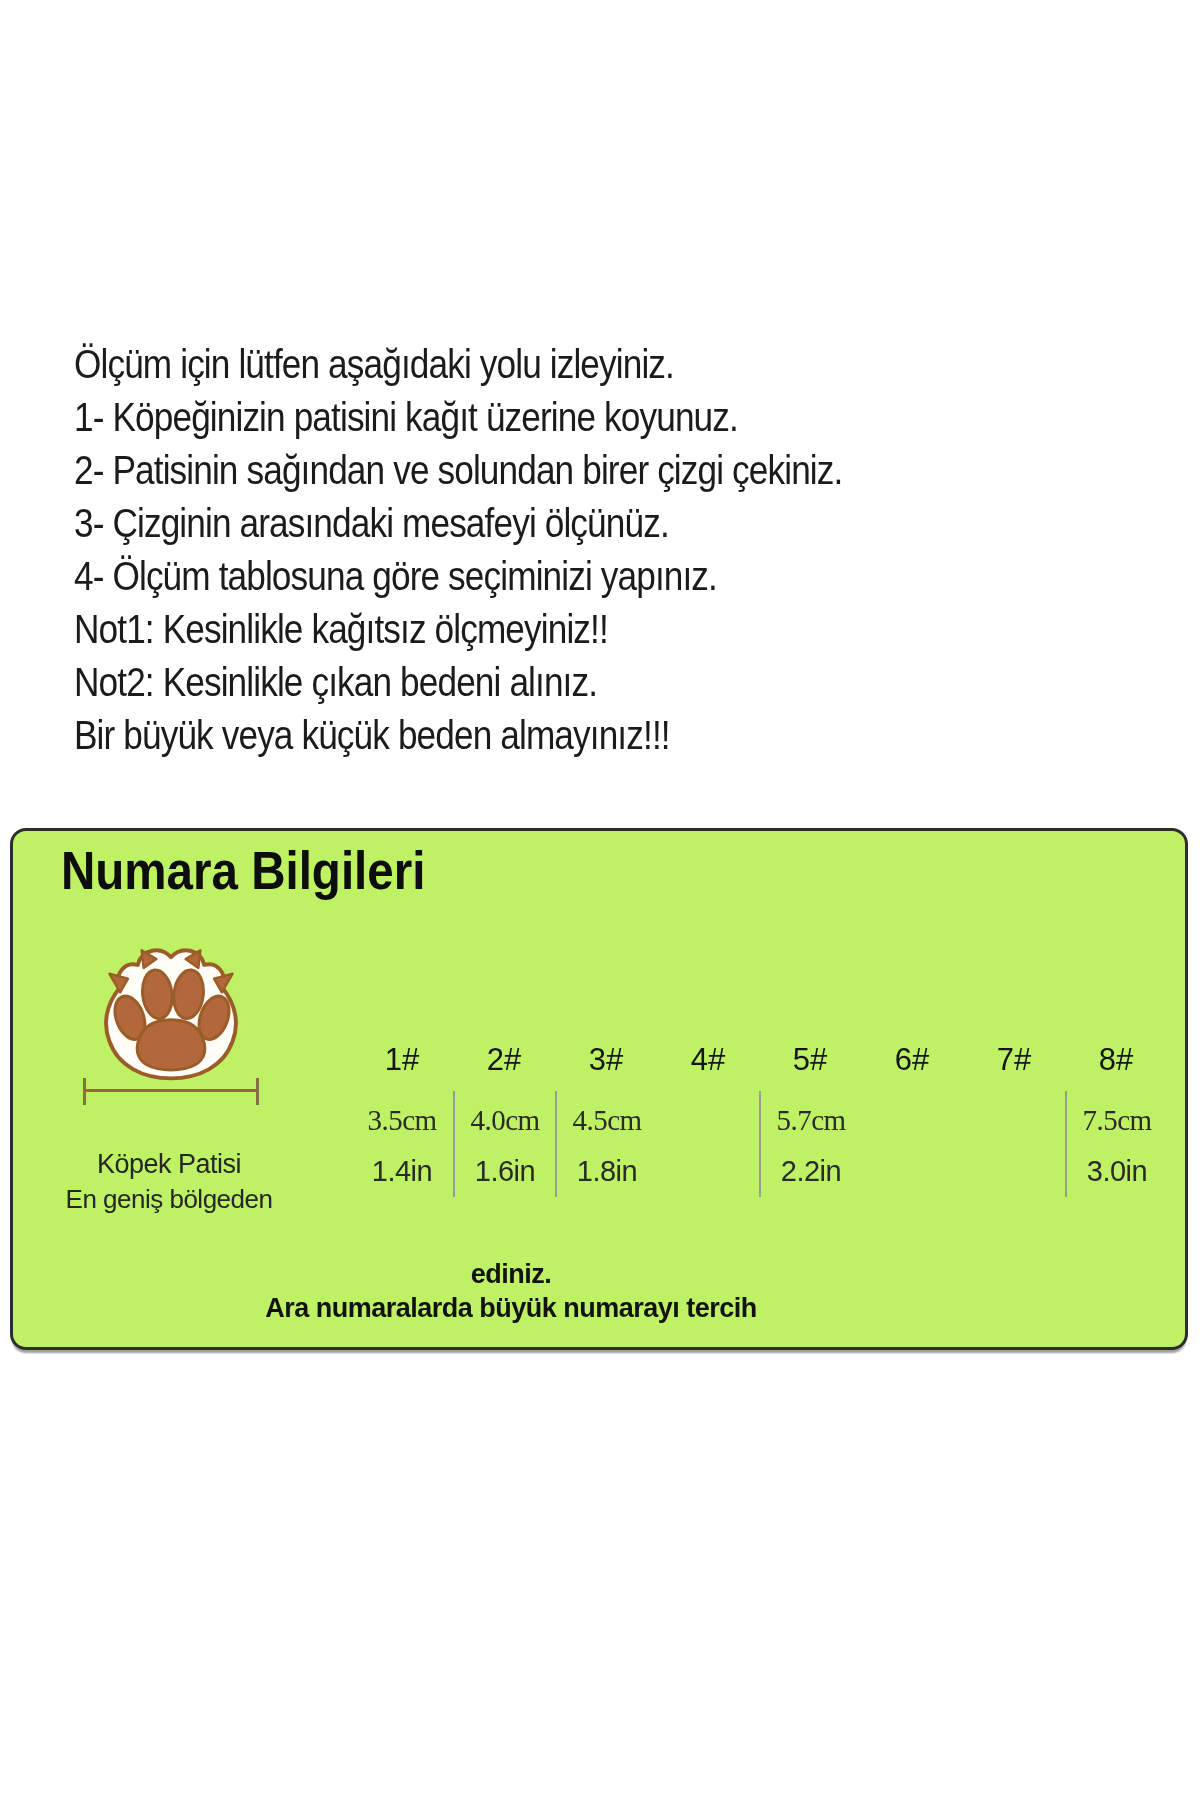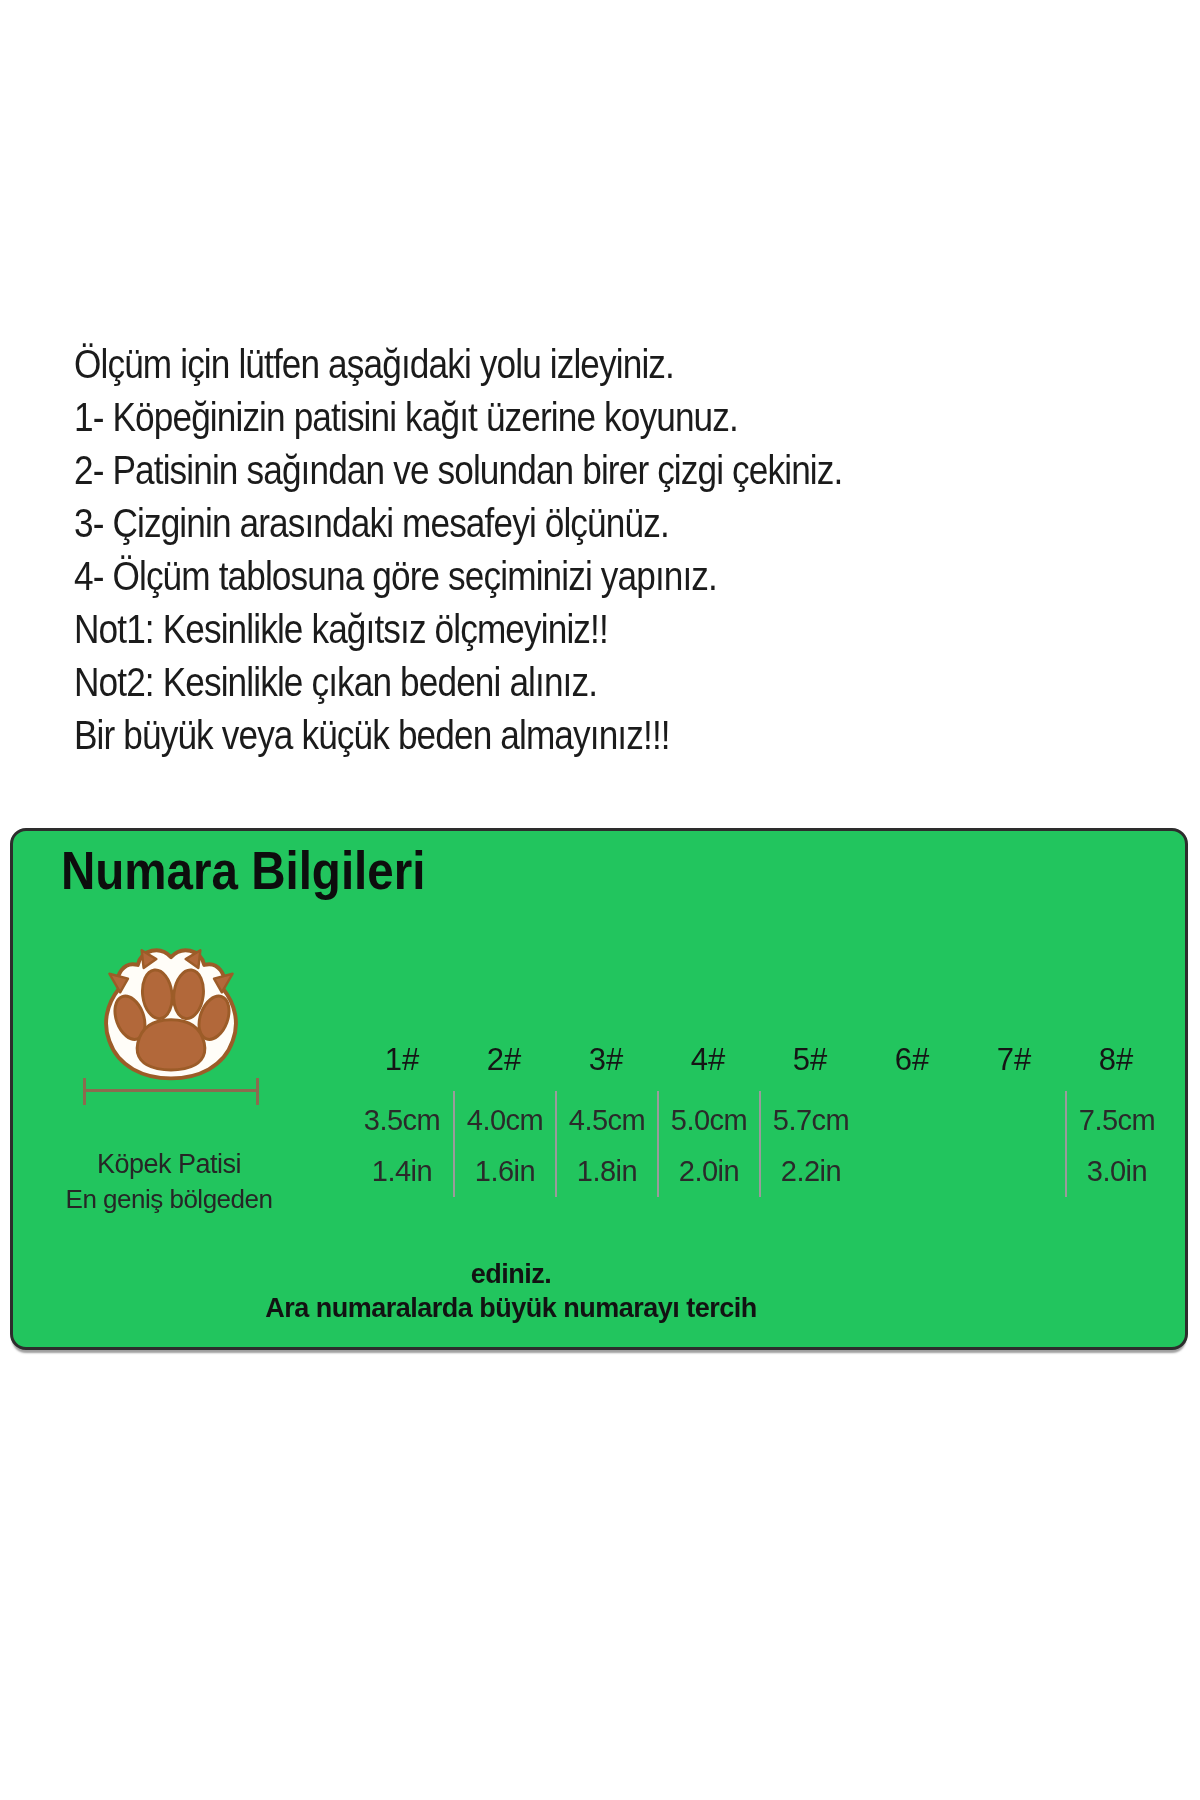--- a/index.html
+++ b/index.html
@@ -24,21 +24,21 @@
     color:#1b1b1b;
   }
   
   .info-box{
     position:absolute;
     left:10px; top:828px;
     width:1178px; height:522px;
     box-sizing:border-box;
     border:3px solid #2d2d2d;
     border-radius:16px;
-    background:#22c55e;
+    background:#bef264;
     box-shadow:0 5px 2px -2px rgba(80,80,80,.55);
   }
   .box-title{
     position:absolute;
     left:48px; top:8px;
     margin:0;
     font-size:54px;
     font-weight:bold;
     letter-spacing:0;
     transform:scaleX(0.88);
@@ -108,20 +108,21 @@
   }
   .size-col + .size-col .data{
     border-left:2px solid #9b9b9b;
   }
   .size-col .cm{
     height:55px;
     line-height:58px;
     font-size:29px;
     letter-spacing:-0.5px;
     color:#2a2a2a;
+    font-family:Liberation Serif, serif;
   }
   .size-col .in{
     height:51px;
     line-height:50px;
     font-size:29px;
     letter-spacing:-0.5px;
     color:#2a2a2a;
   }
   .footer-note{
     position:absolute;
@@ -202,24 +203,20 @@
     </div>
     <div class="size-col">
       <div class="hdr">3#</div>
       <div class="data">
         <div class="cm">4.5cm</div>
         <div class="in">1.8in</div>
       </div>
     </div>
     <div class="size-col">
       <div class="hdr">4#</div>
-      <div class="data">
-        <div class="cm">5.0cm</div>
-        <div class="in">2.0in</div>
-      </div>
     </div>
     <div class="size-col">
       <div class="hdr">5#</div>
       <div class="data">
         <div class="cm">5.7cm</div>
         <div class="in">2.2in</div>
       </div>
     </div>
     <div class="size-col">
       <div class="hdr">6#</div>

